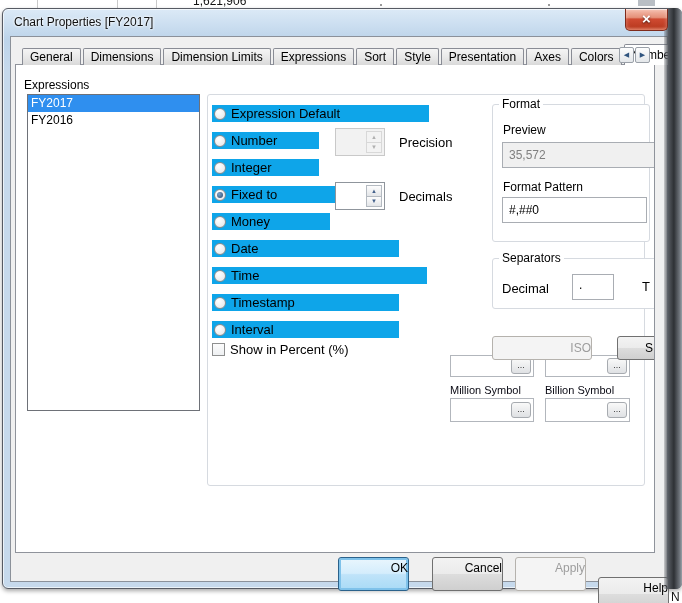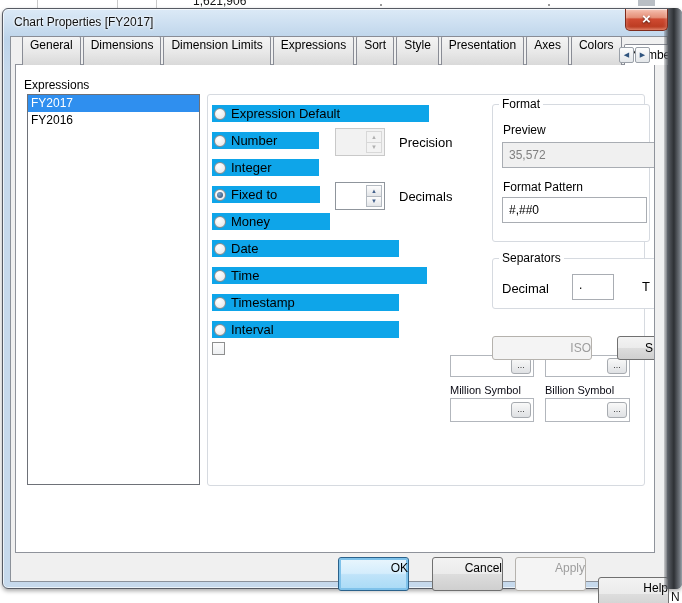--- a/index.html
+++ b/index.html
@@ -43,21 +43,21 @@
 
   
   .client {
     position:absolute; left:10px; top:36px; width:658px; height:546px;
     background:#f0f0f0; border:1px solid #8b919a; z-index:3;
   }
 
   
   .tab-strip { position:absolute; left:11px; top:7px; height:21px; display:flex; align-items:flex-end; z-index:6; }
   .tab {
-    height:29px; line-height:16px; padding:0 7px; margin-right:2px; font-size:12px;
+    height:17px; line-height:16px; padding:0 7px; margin-right:2px; font-size:12px;
     background:linear-gradient(#f4f4f4, #e8e8e8 55%, #d9d9d9);
     border:1px solid #898c95; border-bottom:none; border-radius:2px 2px 0 0;
     white-space:nowrap; cursor:default;
   }
   .tab.selected { height:21px; line-height:20px; background:#fff; position:relative; z-index:8; }
   .tab-arrows { position:absolute; left:607px; top:10px; display:flex; z-index:6; }
   .tab-arrow {
     width:15px; height:16px; margin-left:1px; font-size:7px; color:#31557f;
     background:linear-gradient(#fdfdfd,#e4e7ea); border:1px solid #9aa0a8; border-radius:2px;
     display:flex; align-items:center; justify-content:center; cursor:default;
@@ -67,21 +67,21 @@
   .tab-page {
     position:absolute; left:4px; top:27px; width:640px; height:489px;
     background:#fff; border:1px solid #8f939b; overflow:hidden; z-index:5;
   }
 
   .static-label { position:absolute; font-size:12px; color:#000; white-space:nowrap; }
   .big-label { position:absolute; font-size:13px; color:#000; white-space:nowrap; }
   .small-label { position:absolute; font-size:11px; color:#0a0a14; white-space:nowrap; }
 
   
-  .expr-list { position:absolute; left:11px; top:29px; width:173px; height:391px; background:#fff; border:1px solid #6e7178; }
+  .expr-list { position:absolute; left:11px; top:29px; width:173px; height:317px; background:#fff; border:1px solid #6e7178; }
   .expr-item { height:17px; line-height:17px; padding-left:3px; font-size:12px; cursor:default; }
   .expr-item.selected { background:#2f8fef; color:#fff; }
 
   
   .group { position:absolute; border:1px solid #d6dae0; border-radius:3px; }
   .group-label { position:absolute; font-size:12px; background:#fff; padding:0 3px; white-space:nowrap; z-index:4; }
 
   
   .radio-row { position:absolute; left:196px; height:17px; background:#0ea5e9; display:flex; align-items:center; font-size:13px; cursor:default; z-index:3; }
   .radio {
@@ -194,21 +194,21 @@
           <span>Expression Default</span>
         </div>
         <div class="radio-row" style="top: 67px; width: 107px;">
           <span class="radio"></span>
           <span>Number</span>
         </div>
         <div class="radio-row" style="top: 94px; width: 107px;">
           <span class="radio"></span>
           <span>Integer</span>
         </div>
-        <div class="radio-row" style="top: 121px; width: 108px;">
+        <div class="radio-row" style="top: 121px; width: 124px;">
           <span class="radio checked"></span>
           <span>Fixed to</span>
         </div>
         <div class="radio-row" style="top: 148px; width: 118px;">
           <span class="radio"></span>
           <span>Money</span>
         </div>
         <div class="radio-row" style="top: 175px; width: 187px;">
           <span class="radio"></span>
           <span>Date</span>
@@ -248,20 +248,21 @@
           </div>
         <div class="spin-btn">
             <span>▼</span>
           </div>
       </div>
     </div>
     <div class="big-label" style="left:383px; top:124px;">Decimals</div>
 
     <div class="check-row">
       <span class="checkbox"></span>
+      <span>Show in Percent (%)</span>
     </div>
 
     <div class="group" style="left:476px; top:39px; width:158px; height:138px; z-index:3; background:#fff;"></div>
     <div class="group-label" style="left:483px; top:32px; z-index:4;">Format</div>
     <div class="static-label" style="left:487px; top:58px; z-index:4;">Preview</div>
     <div class="field readonly" style="left:486px; top:77px; width:171px; height:26px; line-height:24px; z-index:4;">35,572</div>
     <div class="static-label" style="left:487px; top:115px; z-index:4;">Format Pattern</div>
     <div class="field" style="left:486px; top:132px; width:145px; height:26px; line-height:24px; z-index:4;">#,##0</div>
 
     <div class="group" style="left:476px; top:193px; width:200px; height:51px; z-index:3; background:#fff;"></div>

